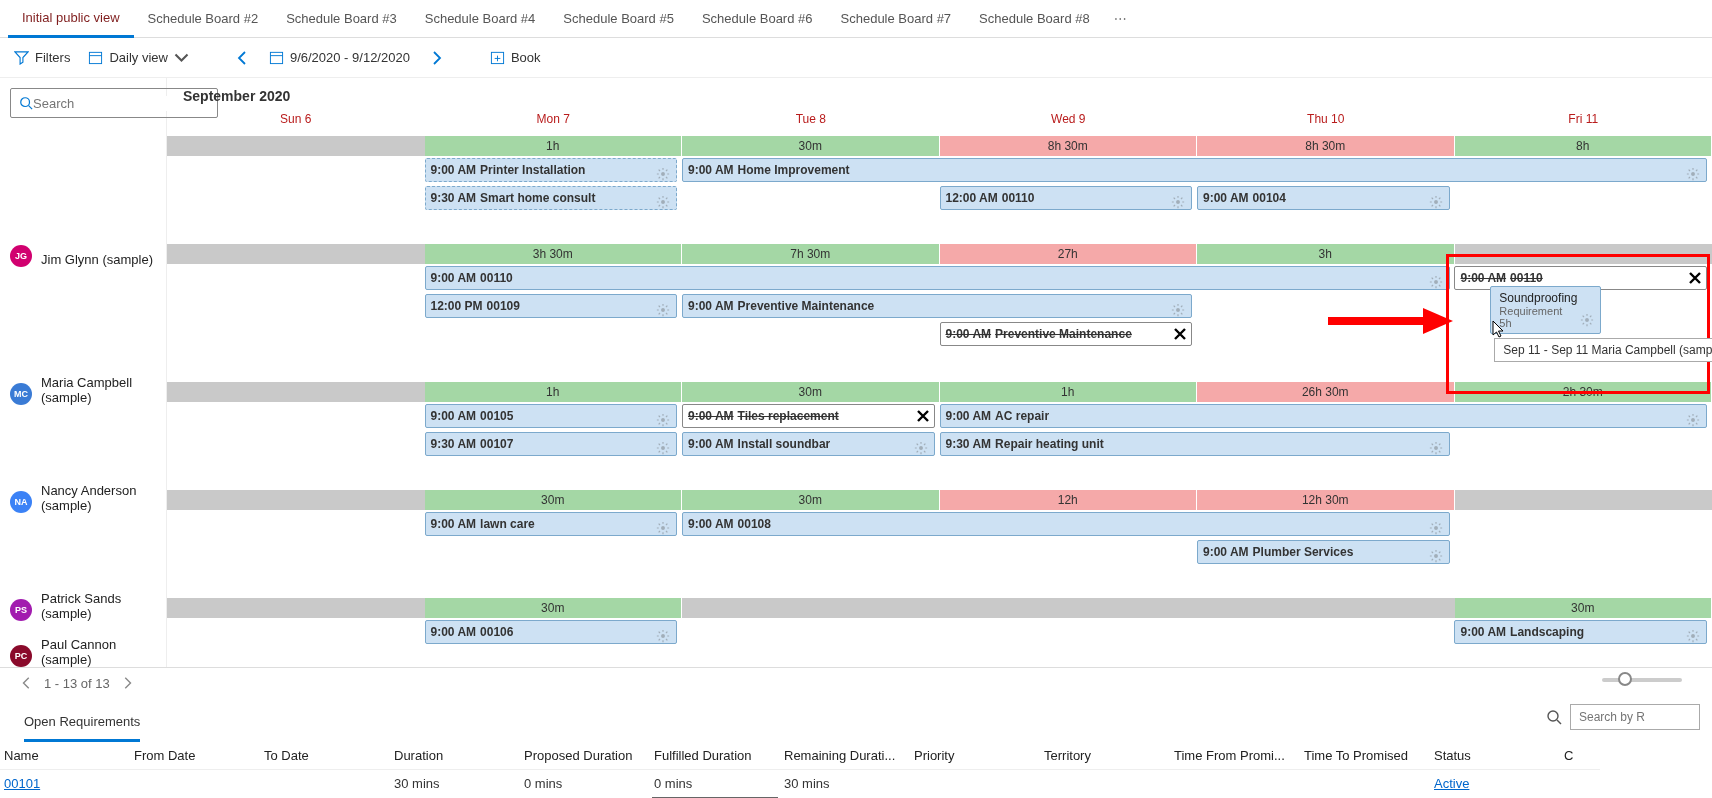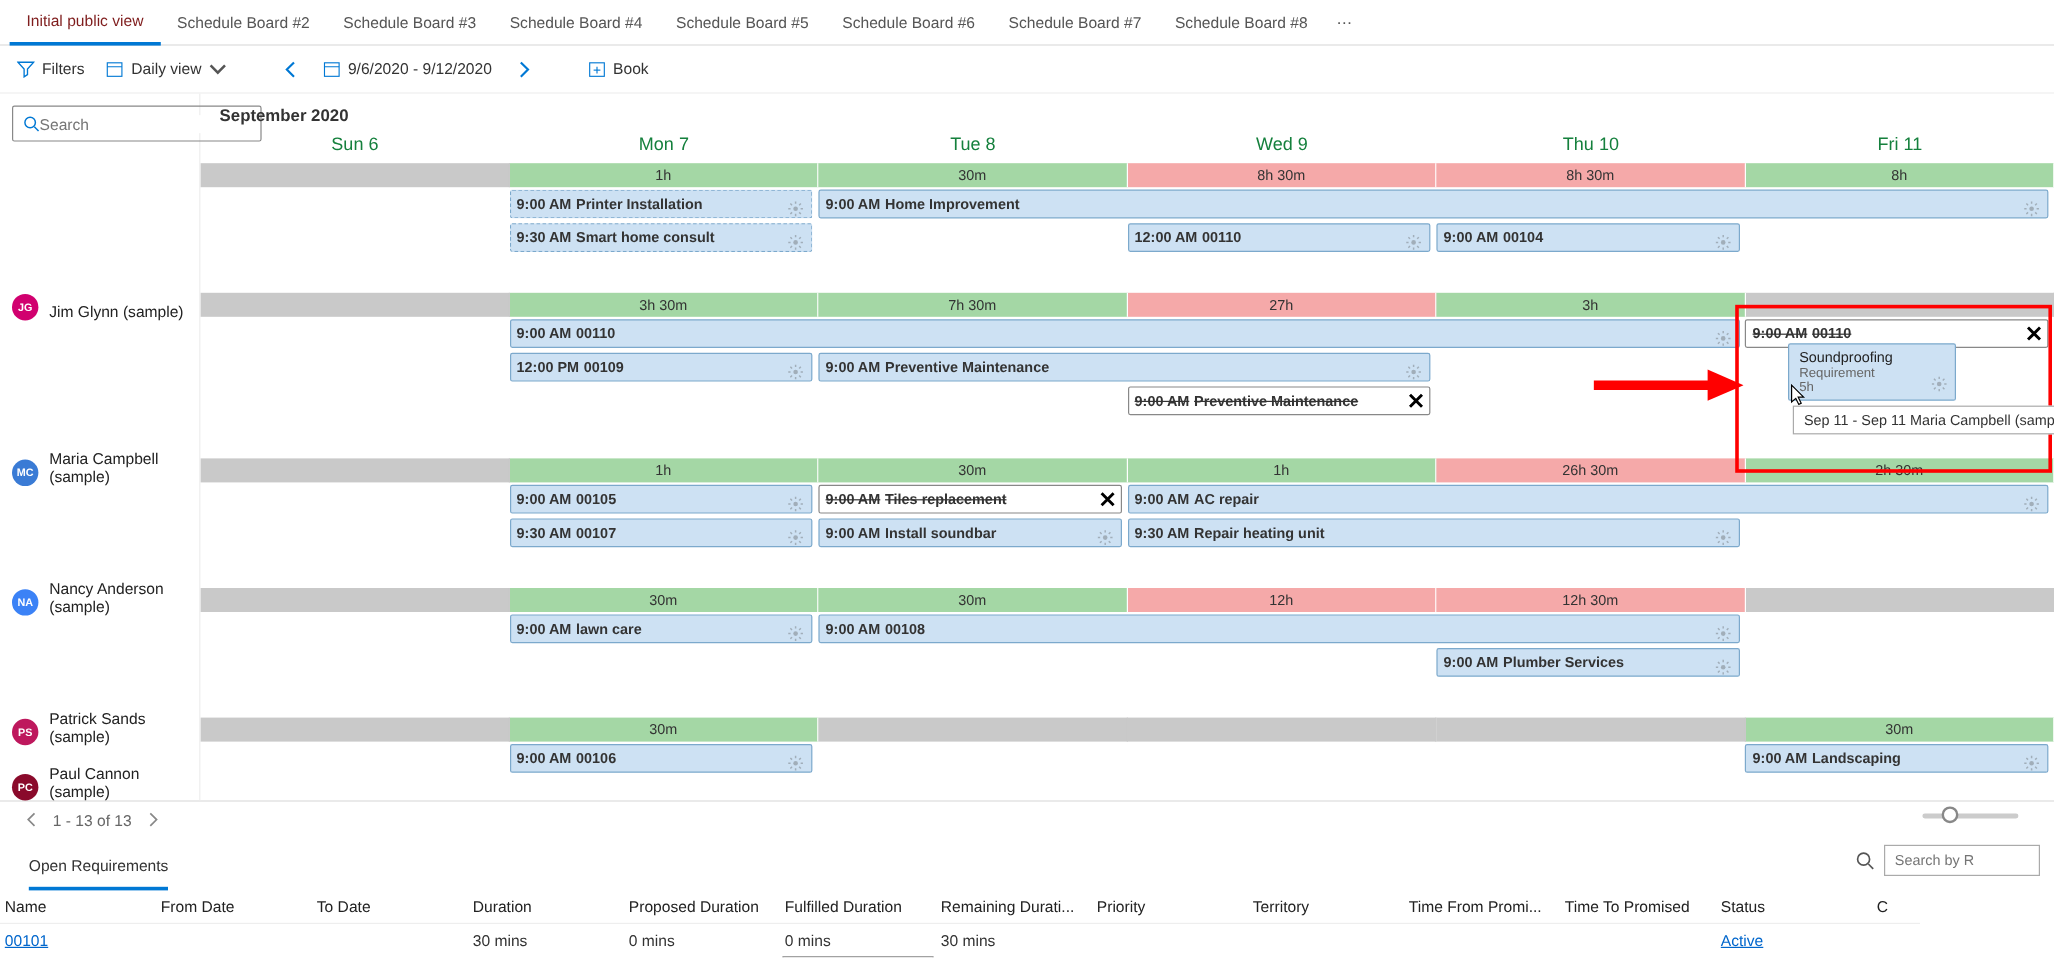--- a/index.html
+++ b/index.html
@@ -29,21 +29,21 @@
 .left-space{height:46px}
 
 
 .resrow{display:flex;align-items:flex-end;gap:9px;padding:8px 10px 0;height:auto}
 .avatar{width:22px;height:22px;border-radius:50%;color:#fff;font-size:9px;display:flex;align-items:center;justify-content:center;flex:none;font-weight:600}
 .rname{font-size:13px;color:#222;padding-top:2px}
 
 
 .right{flex:1;overflow:hidden;position:relative}
 .monthlbl{padding:10px 16px;font-weight:600;font-size:14px;height:34px}
-.dayheader{display:grid;grid-template-columns:repeat(6,1fr);height:24px;color:#15803d;font-size:15px}
+.dayheader{display:grid;grid-template-columns:repeat(6,1fr);height:24px;color:#b91c1c;font-size:12px}
 .dayheader div{text-align:center}
 .grid{position:relative}
 .row{display:grid;grid-template-columns:repeat(6,1fr);position:relative}
 .sumrow{height:20px}
 .sumcell{background:#bbb;text-align:center;font-size:12px;color:#333;display:flex;align-items:center;justify-content:center;border-right:1px solid #fff}
 .sumcell.green{background:#a4d7a5}
 .sumcell.red{background:#f5a9a9}
 .sumcell.gray{background:#c9c9c9;border-right:1px solid #c9c9c9}
 .trackarea{position:relative;min-height:30px}
 
@@ -51,21 +51,21 @@
 .bk{position:absolute;height:24px;background:#cde1f3;border:1px solid #7ca9cc;border-radius:2px;display:flex;align-items:center;padding:0 18px 0 5px;font-size:12px;color:#333;overflow:hidden;cursor:pointer}
 .bk .time{font-weight:700;margin-right:4px}
 .bk .title{font-weight:600}
 .bk .gear{position:absolute;right:3px;top:4px;width:14px;height:14px;opacity:.6}
 .bk.dashed{border-style:dashed}
 .bk.white{background:#fff;border:1px solid #888}
 .bk.white.strike .time,.bk.white.strike .title{text-decoration:line-through}
 .bk .xicon{position:absolute;right:3px;top:3px;width:16px;height:16px}
 
 
-.dragcard{position:absolute;background:#cde1f3;border:1px solid #7ca9cc;border-radius:2px;padding:4px 18px 4px 8px;font-size:12px;z-index:20;width:140px}
+.dragcard{position:absolute;background:#cde1f3;border:1px solid #7ca9cc;border-radius:2px;padding:4px 18px 4px 8px;font-size:12px;z-index:20;width:111px}
 .dragcard .t1{color:#222;font-weight:500}
 .dragcard .t2{color:#666;font-size:11px}
 .dragcard .gear{position:absolute;right:3px;bottom:3px;width:14px;height:14px;opacity:.6}
 .tooltip{position:absolute;background:#fff;border:1px solid #aaa;padding:4px 8px;font-size:12px;z-index:21;white-space:nowrap}
 
 
 .hlbox{position:absolute;border:3px solid red;z-index:15;pointer-events:none}
 .arrow{position:absolute;z-index:16;pointer-events:none}
 
 
@@ -169,21 +169,21 @@
         </div>
         <div class="resrow" style="height: 138px;">
           <div class="avatar" style="background:#3a7bd5">MC</div>
           <div class="rname">Maria Campbell (sample)</div>
         </div>
         <div class="resrow" style="height: 108px;">
           <div class="avatar" style="background:#3b82f6">NA</div>
           <div class="rname">Nancy Anderson (sample)</div>
         </div>
         <div class="resrow" style="height: 108px;">
-          <div class="avatar" style="background:#be185d">PS</div>
+          <div class="avatar" style="background:#a21caf">PS</div>
           <div class="rname">Patrick Sands (sample)</div>
         </div>
         <div class="resrow" style="height: 46px;">
           <div class="avatar" style="background:#8a0a2b">PC</div>
           <div class="rname">Paul Cannon (sample)</div>
         </div>
       </div>
   </div>
 
   <div class="right">

